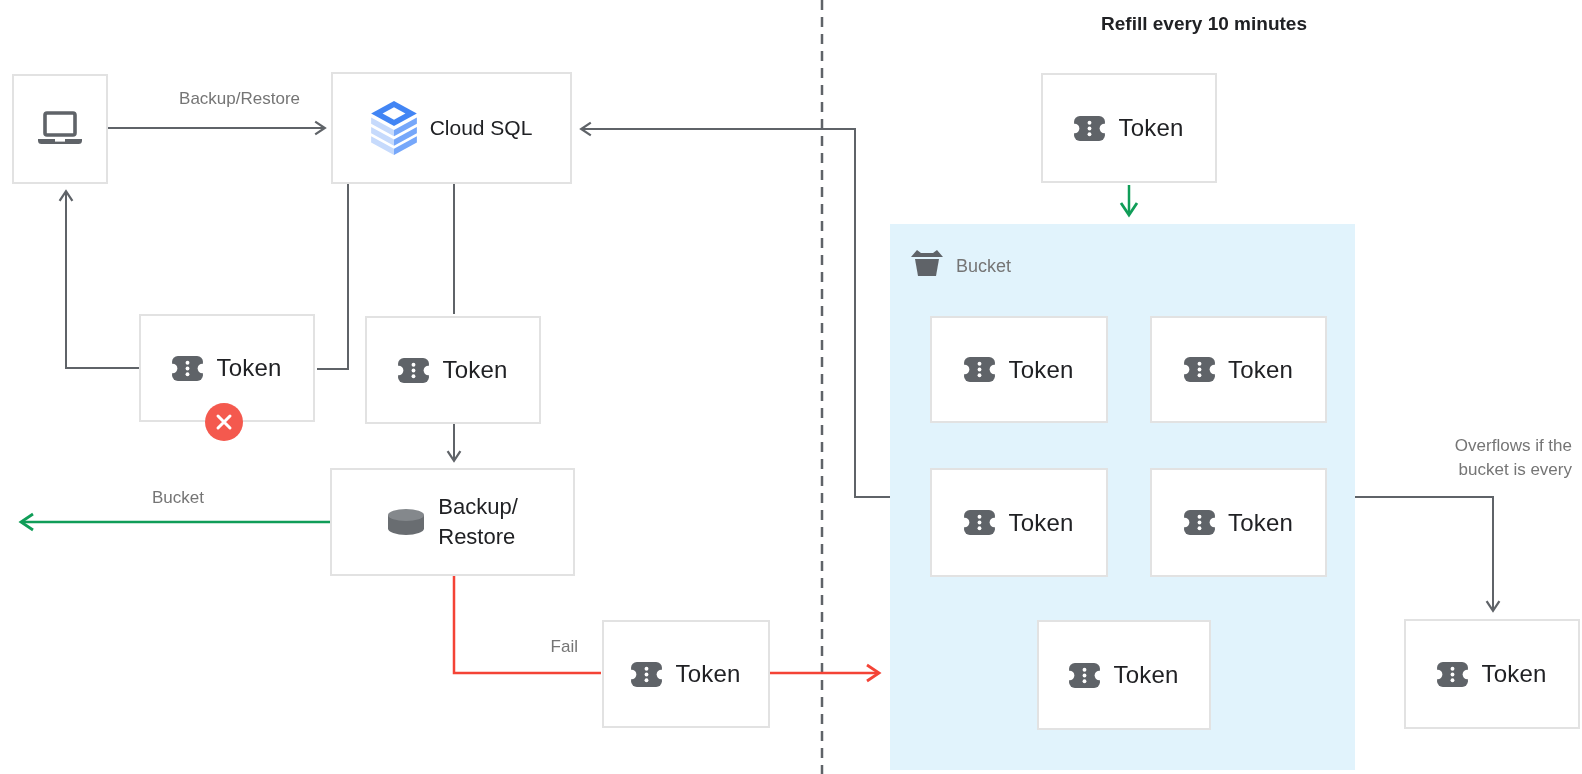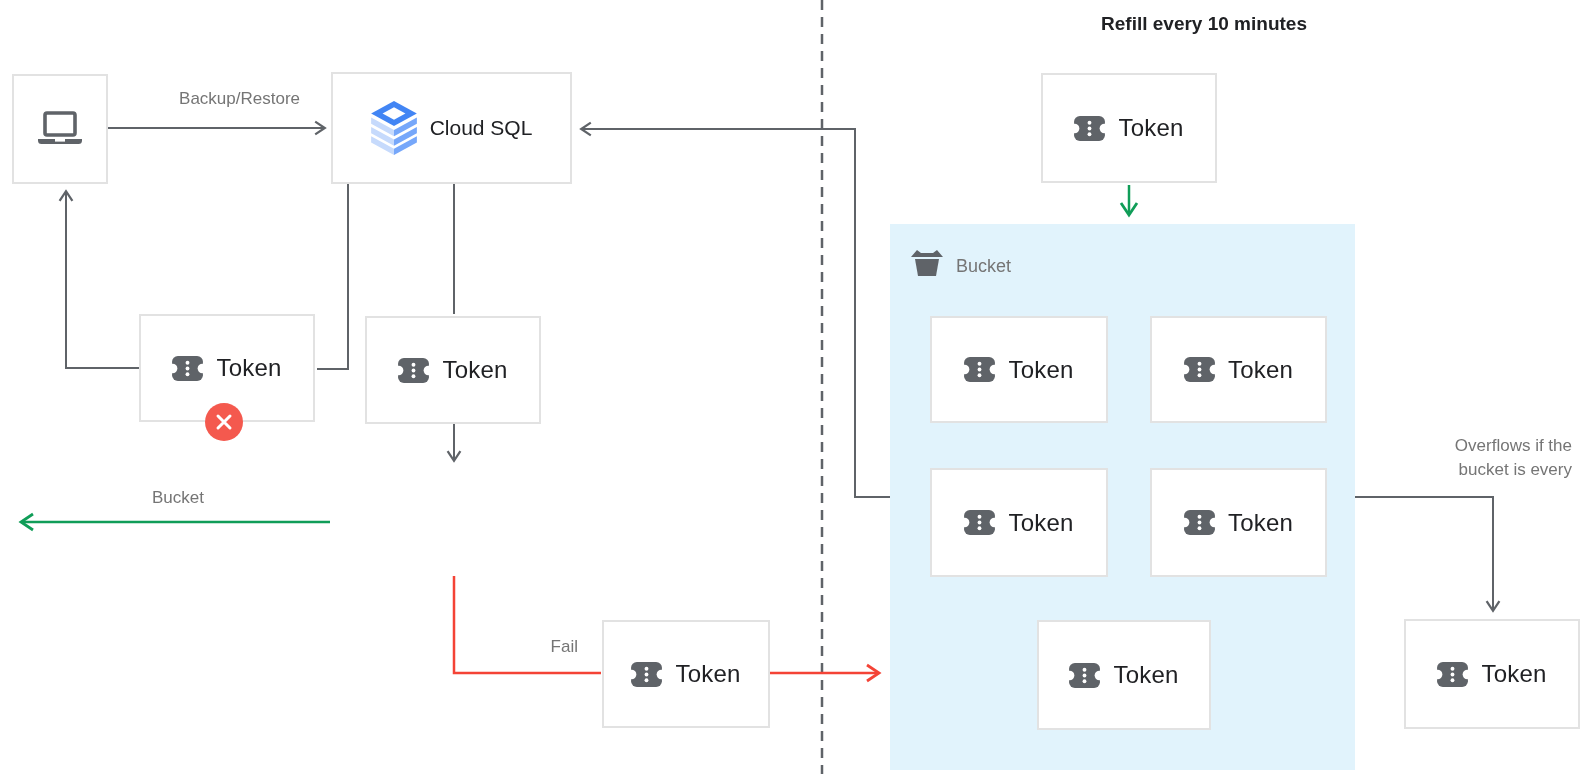--- a/index.html
+++ b/index.html
@@ -109,20 +109,32 @@
         <polygon points="22,28 44,16 44,22 22,34" fill="#76a7fa"></polygon>
         <polygon points="0,25 22,37 22,43 0,31" fill="#c6dafc"></polygon>
         <polygon points="22,37 44,25 44,31 22,43" fill="#76a7fa"></polygon>
         <polygon points="0,34 22,46 22,52 0,40" fill="#c6dafc"></polygon>
         <polygon points="22,46 44,34 44,40 22,52" fill="#76a7fa"></polygon>
       </svg>
       <span class="cloudsql-label">Cloud SQL</span>
     </div>
   </div>
 
+  <div class="node" style="left:330px;top:468px;width:245px;height:108px;">
+    <div class="row">
+      <svg class="icon" width="38" height="28" viewBox="0 0 38 28">
+        <path d="M1,7 V20.5 A18,6.5 0 0 0 37,20.5 V7 Z" fill="#696d71"></path>
+        <ellipse cx="19" cy="7" rx="18" ry="6" fill="#84888c"></ellipse>
+      </svg>
+      <div class="br-text">
+        <div>Backup/</div>
+        <div>Restore</div>
+      </div>
+    </div>
+  </div>
 
   <div class="node" style="left:139px;top:314px;width:176px;height:108px;">
     <div class="row">
       <svg class="icon" width="31" height="27" viewBox="0 0 32 28">
         <rect x="0" y="1" width="32" height="26" rx="6" fill="#5f6368"></rect>
         <circle cx="0.5" cy="14" r="5" fill="#ffffff"></circle>
           <circle cx="31.5" cy="14" r="5" fill="#ffffff"></circle>
         <circle cx="16" cy="8" r="2" fill="#ffffff"></circle>
           <circle cx="16" cy="14" r="2" fill="#ffffff"></circle>
           <circle cx="16" cy="20" r="2" fill="#ffffff"></circle>

